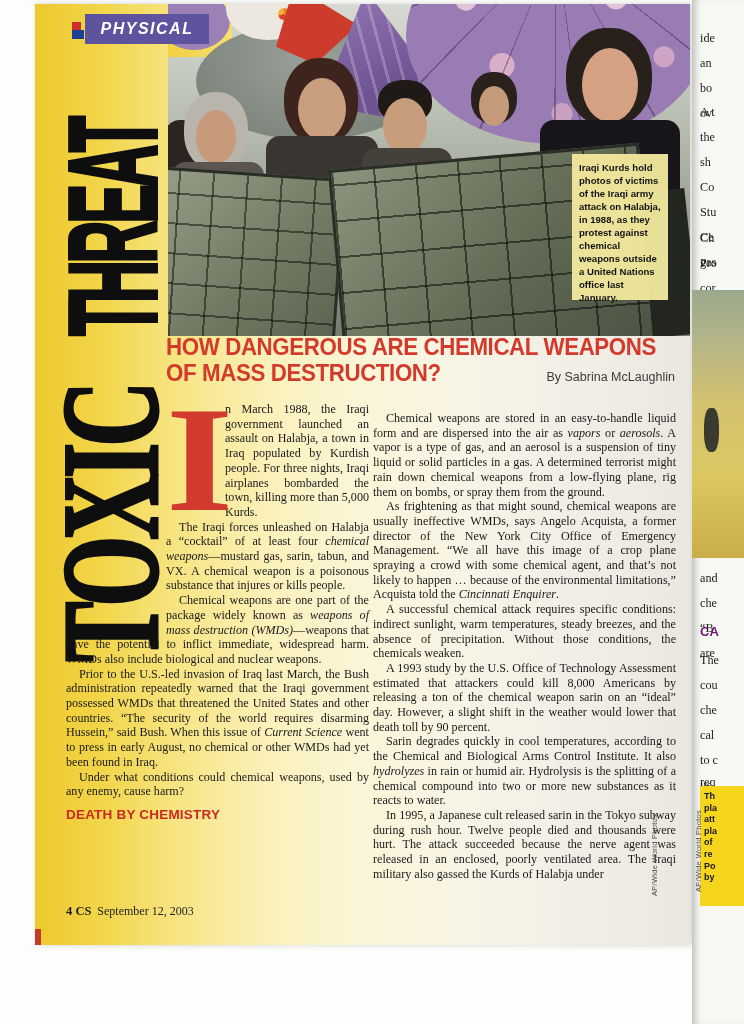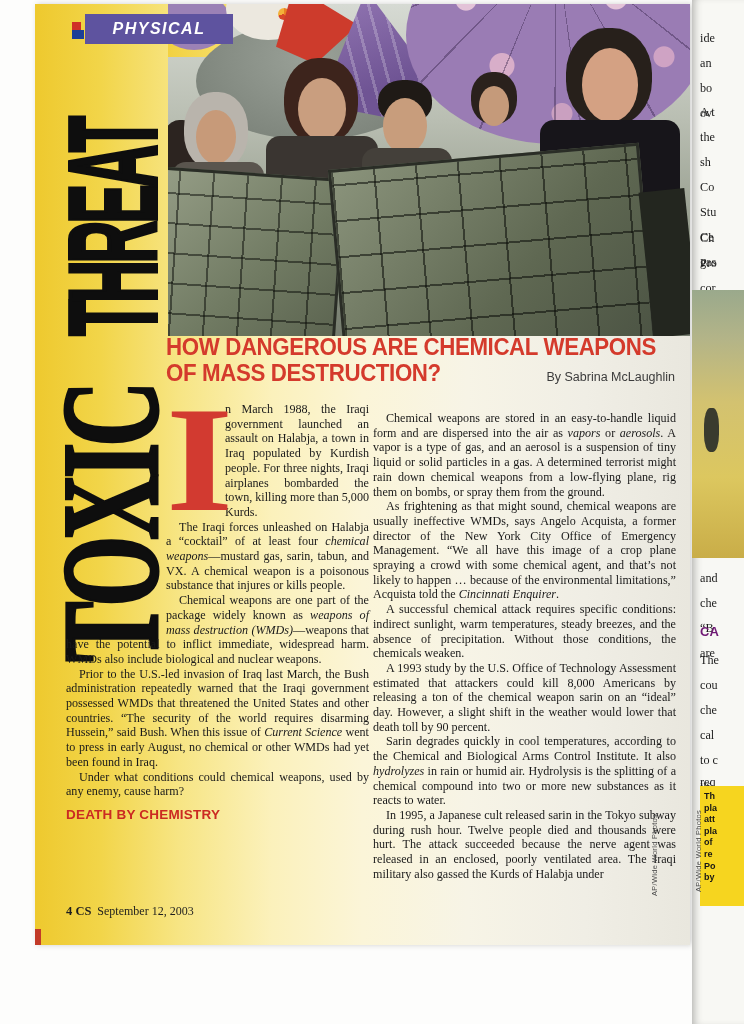--- a/index.html
+++ b/index.html
@@ -25,21 +25,21 @@
     -webkit-text-stroke:3px #0e0e0e; }
   .vtitle-threat { left:27px; top:332px; width:600px; height:106px;
     transform:rotate(-90deg) scaleX(.48); font-family:"Liberation Sans",sans-serif;
     font-size:124px; line-height:102px; letter-spacing:-7px;
     -webkit-text-stroke:4px #0e0e0e; }
 
   
   .tab-icon { position:absolute; left:37px; top:18px; width:12px; height:17px; z-index:6; }
   .tab-icon .sq-red { width:9px; height:8px; background:#d02f27; }
   .tab-icon .sq-blue { width:12px; height:9px; background:#1c3f96; }
-  .tab { position:absolute; left:50px; top:10px; width:148px; height:30px;
+  .tab { position:absolute; left:50px; top:10px; width:124px; height:30px;
     background:#5e539f; z-index:6; display:flex; align-items:center; justify-content:center; }
   .tab span { color:#fff; font-family:"Liberation Sans",sans-serif; font-weight:bold;
     font-style:italic; font-size:16px; letter-spacing:1.5px; }
 
   
   .photo { position:absolute; left:133px; top:0; width:522px; height:332px; overflow:hidden;
     background:linear-gradient(180deg,#d6dad3 0%,#b9beb2 35%,#99a091 65%,#757c6e 100%); }
   .photo-notch { position:absolute; left:0; top:0; width:64px; height:53px;
     background:linear-gradient(90deg,#f2d140,#f6df6e); }
   .banner-gray { position:absolute; left:28px; top:18px; width:230px; height:118px;
@@ -226,20 +226,21 @@
           <div class="face"></div>
       </div>
       <div class="person p1">
         <div class="hair"></div>
           <div class="face"></div>
           <div class="torso"></div>
       </div>
       <div class="board board-left"></div>
       <div class="board board-main"></div>
       <div class="board board-right"></div>
+      <div class="caption-box">Iraqi Kurds hold photos of victims of the Iraqi army attack on Halabja, in 1988, as they protest against chemical weapons outside a United Nations office last January.</div>
     </div>
 
     <div class="headline">
       <div>HOW DANGEROUS ARE CHEMICAL WEAPONS</div>
       <div>OF MASS DESTRUCTION?</div>
     </div>
     <div class="byline">By Sabrina McLaughlin</div>
 
     <div class="col col1">
       <div class="spacer-toxic"></div>

